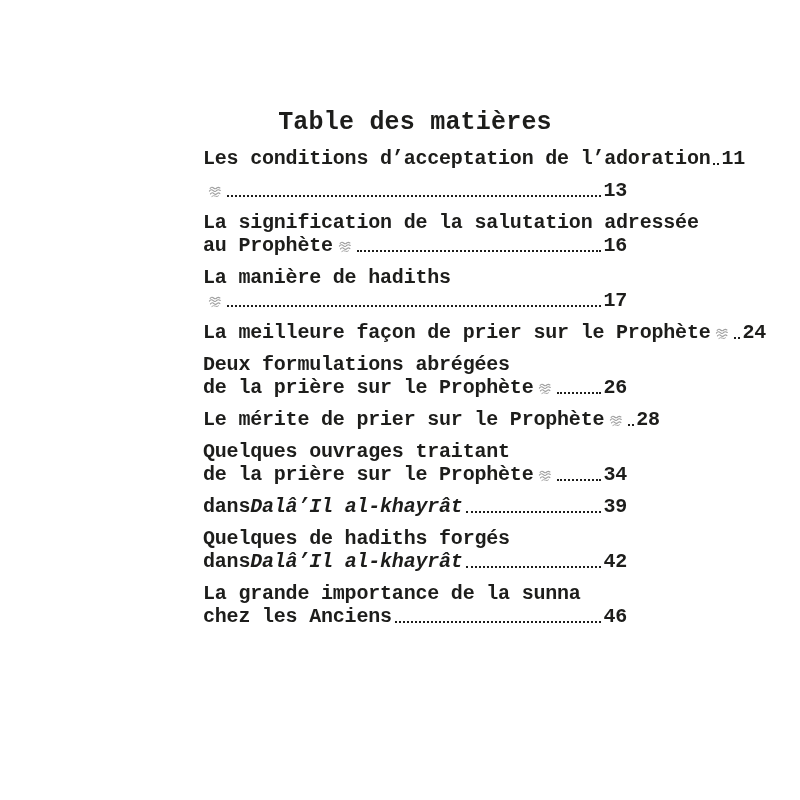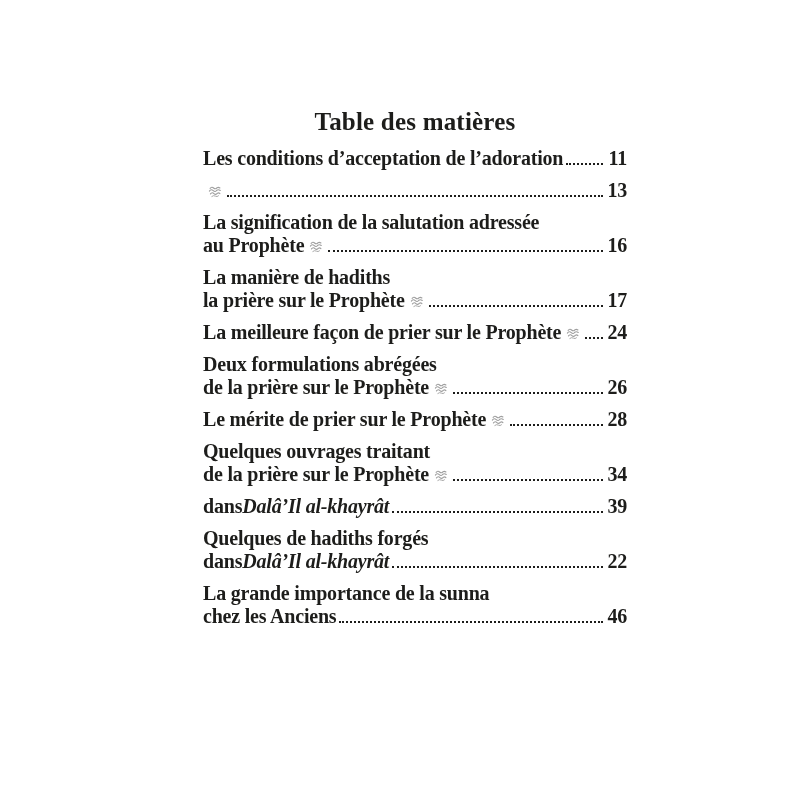--- a/index.html
+++ b/index.html
@@ -10,21 +10,21 @@
   html, body {
     margin: 0;
     padding: 0;
     background: var(--bg-color);
   }
   .page {
     position: relative;
     width: 800px;
     height: 800px;
     background: var(--bg-color);
-    font-family: Liberation Serif, serif;
+    font-family: Liberation Mono, monospace;
     color: var(--text-color);
     overflow: hidden;
   }
   .title {
     position: absolute;
     top: 91px;
     left: 203px;
     width: 424px;
     text-align: center;
     font-size: 25px;
@@ -111,21 +111,20 @@
   </svg>
           <span class="leader"></span>
           <span class="page-num">16</span>
         </div>
       </div>
       <div class="entry">
         <div class="line">
           <span class="seg">La manière de hadiths</span>
         </div>
         <div class="line">
-          <span class="seg">la prière sur le Prophète</span>
           <svg class="honorific" viewBox="0 0 20 20" aria-hidden="true" fill="none" stroke="currentColor" stroke-width="1.6" stroke-linecap="round">
     <path d="M3 5.5 Q5.5 2.5 8 5 T13 4.5 Q15 3.5 17 5"></path>
     <path d="M2 9.5 Q4.5 6 7.5 8.8 T12.5 8.2 Q15 6.5 17.5 8.6"></path>
     <path d="M3.5 13.5 Q6 10.5 8.5 13 T13.5 12.4 Q15.5 11.4 17 13"></path>
     <path d="M5.5 17 Q8 15 10.5 16.6 T15 16.2" stroke-width="1.3"></path>
   </svg>
           <span class="leader"></span>
           <span class="page-num">17</span>
         </div>
       </div>
@@ -196,21 +195,21 @@
         </div>
       </div>
       <div class="entry">
         <div class="line">
           <span class="seg">Quelques de hadiths forgés</span>
         </div>
         <div class="line">
           <span class="seg">dans </span>
           <span class="seg italic">Dalâ’Il al-khayrât</span>
           <span class="leader"></span>
-          <span class="page-num">22</span>
+          <span class="page-num">42</span>
         </div>
       </div>
       <div class="entry">
         <div class="line">
           <span class="seg">La grande importance de la sunna</span>
         </div>
         <div class="line">
           <span class="seg">chez les Anciens</span>
           <span class="leader"></span>
           <span class="page-num">46</span>

